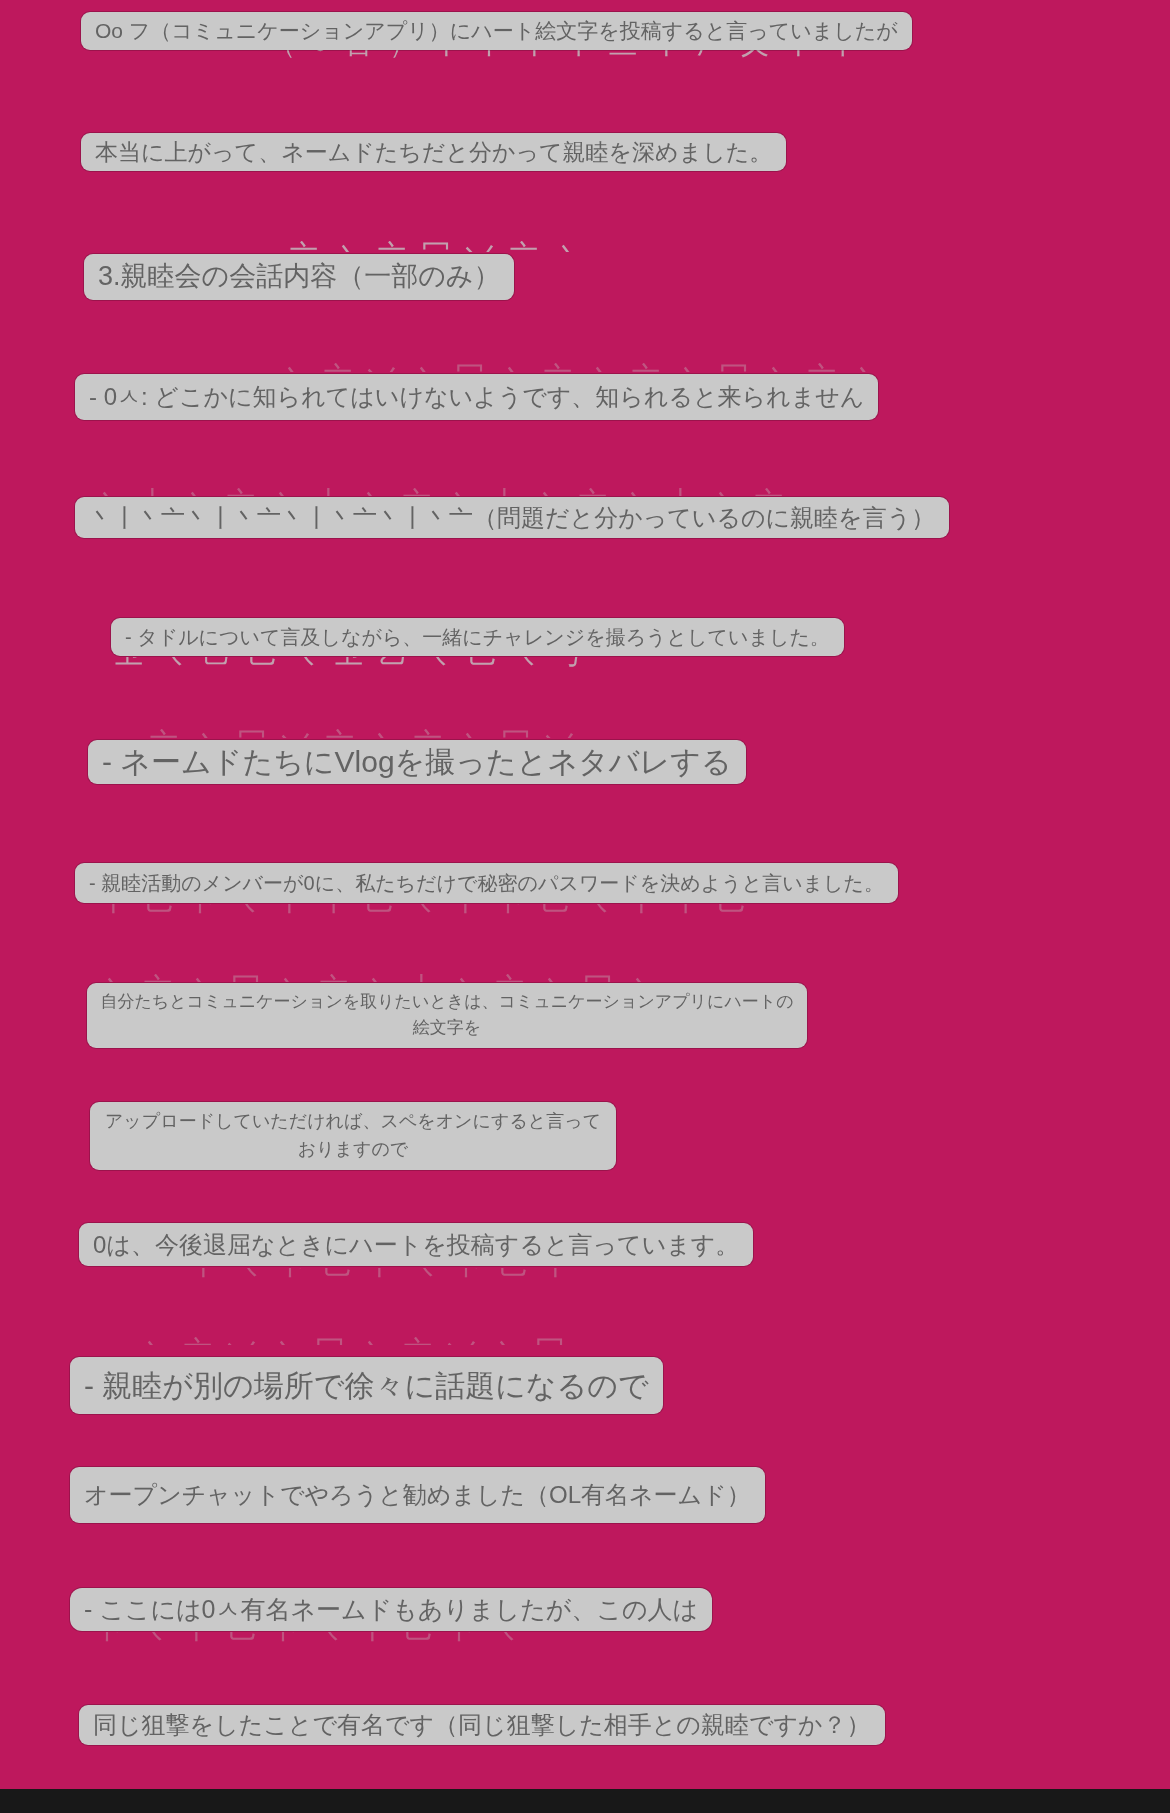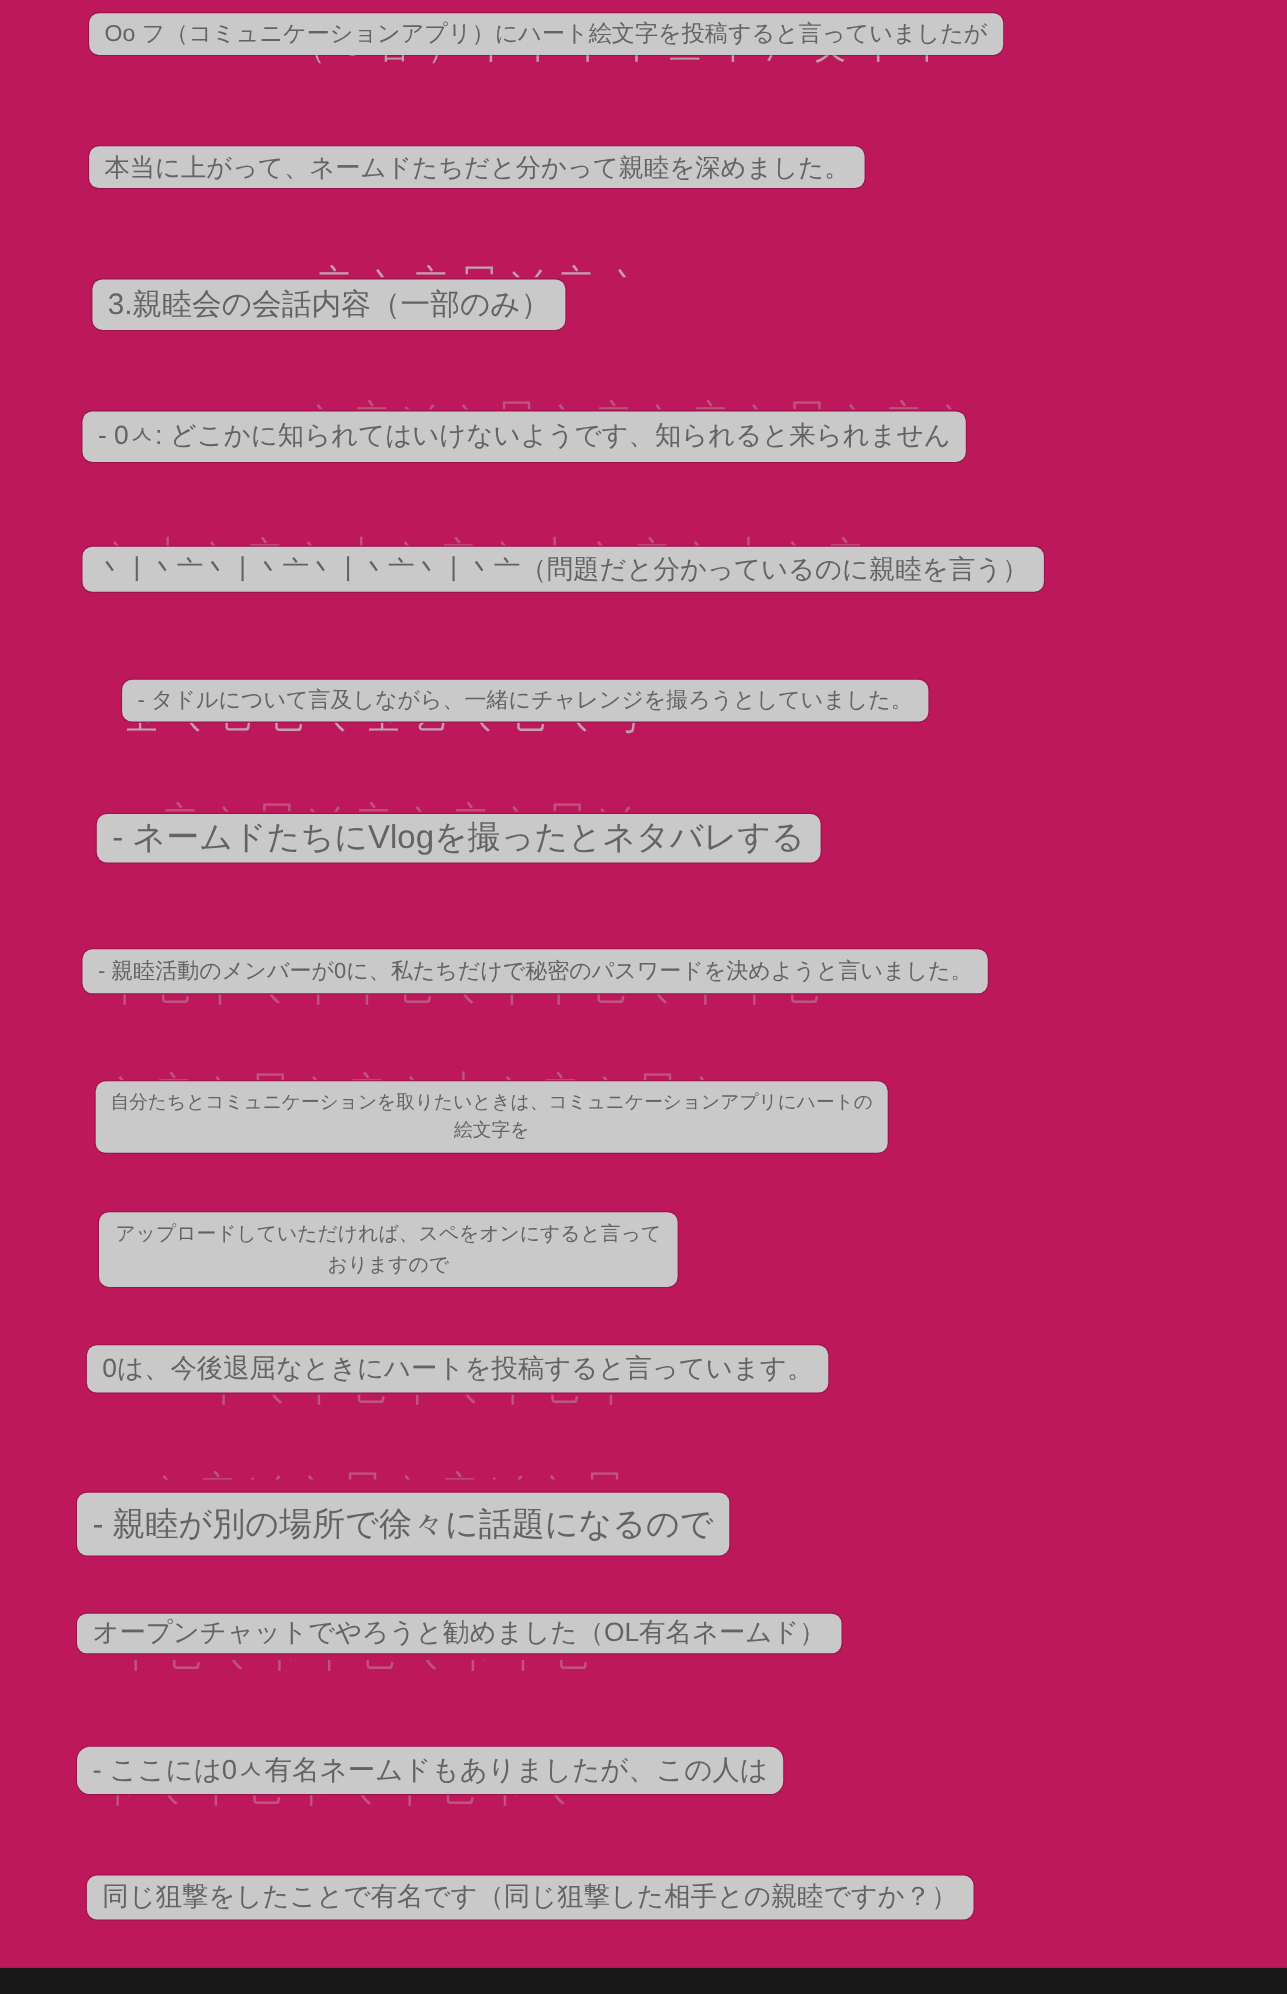--- a/index.html
+++ b/index.html
@@ -35,21 +35,21 @@
   .b3 {left:84px; top:254px; height:46px; font-size:27px;}
   .b4 {left:75px; top:374px; height:46px; font-size:24px;}
   .b5 {left:75px; top:497px; height:41px; font-size:24px;}
   .b6 {left:75px; top:618px; height:38px; font-size:20px;margin-left:36px;}
   .b7 {left:72px; top:740px; height:44px; font-size:30px;margin-left:16px;}
   .b8 {left:75px; top:863px; height:40px; font-size:20px;}
   .b9 {left:87px; top:983px;  width:700px; font-size:17px;}
   .b10{left:90px; top:1102px; width:506px; font-size:18px;}
   .b11{left:79px; top:1223px; height:43px; font-size:24px;}
   .b12{left:70px; top:1345px; height:57px; font-size:30px;margin-top:12px;}
-  .b13{left:70px; top:1467px; height:36px; font-size:24px;}
+  .b13{left:70px; top:1467px; height:56px; font-size:24px;}
   .b14{left:70px; top:1588px; height:43px; font-size:25px;border-radius:12px;}
   .b15{left:79px; top:1705px; height:40px; font-size:24px;}
 
   
   .ghost{
     position:absolute;
     overflow:hidden;
     color:#c3c3c3;
     pointer-events:none;
     font-size:28px;

